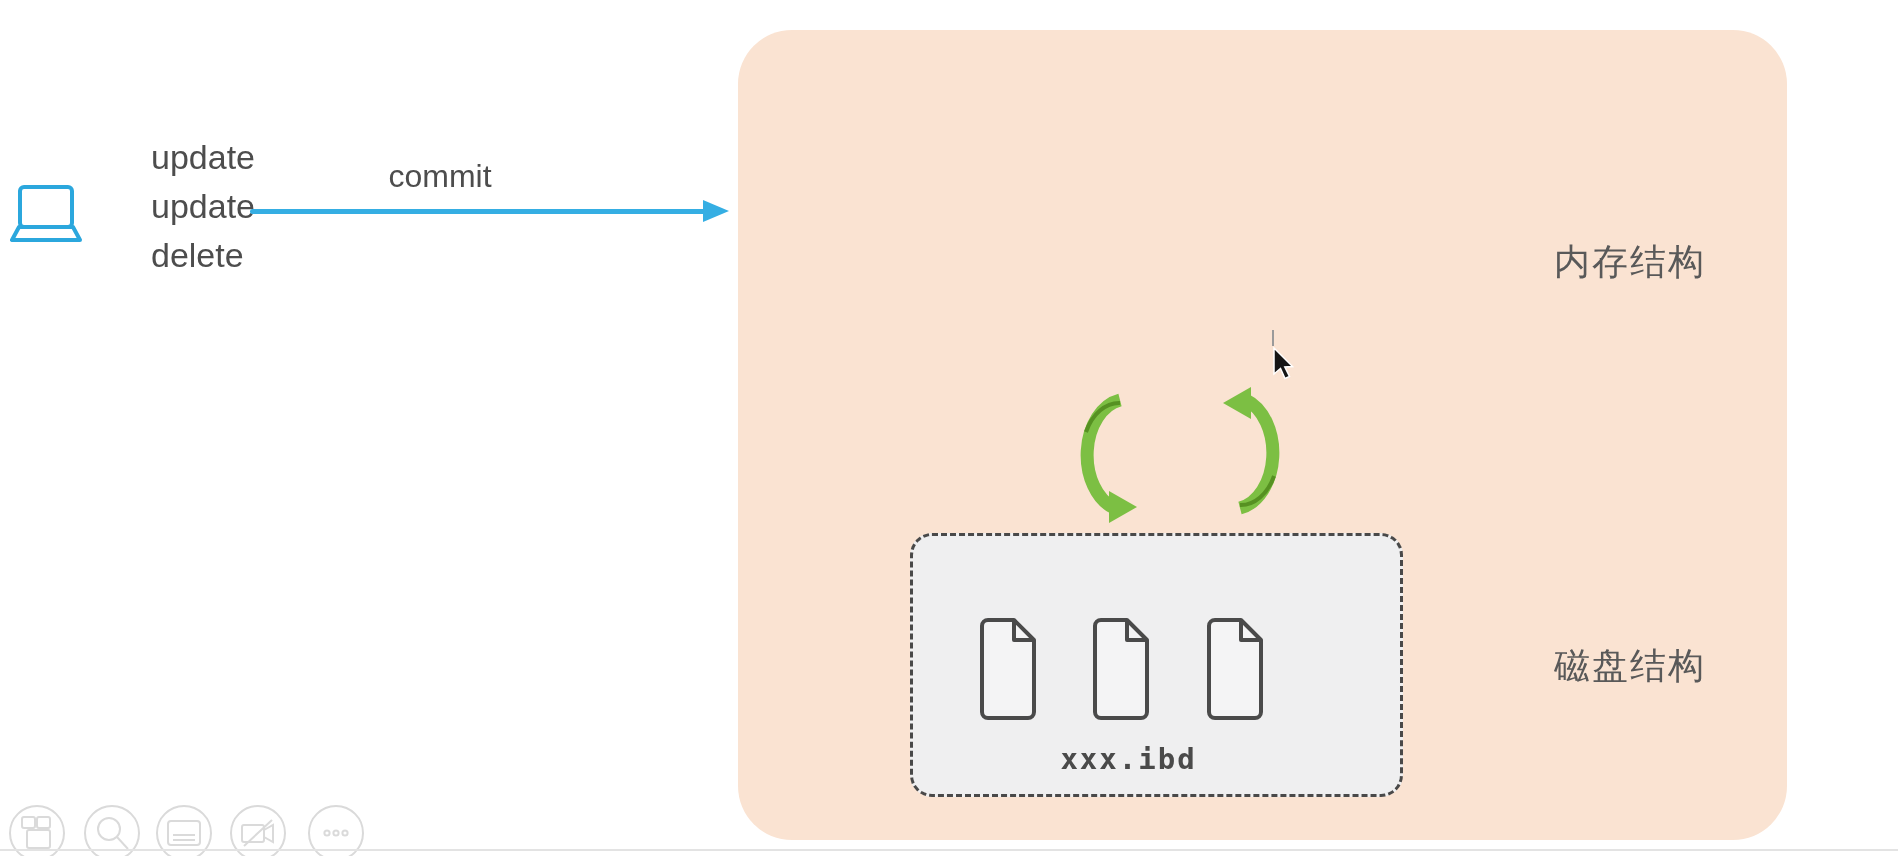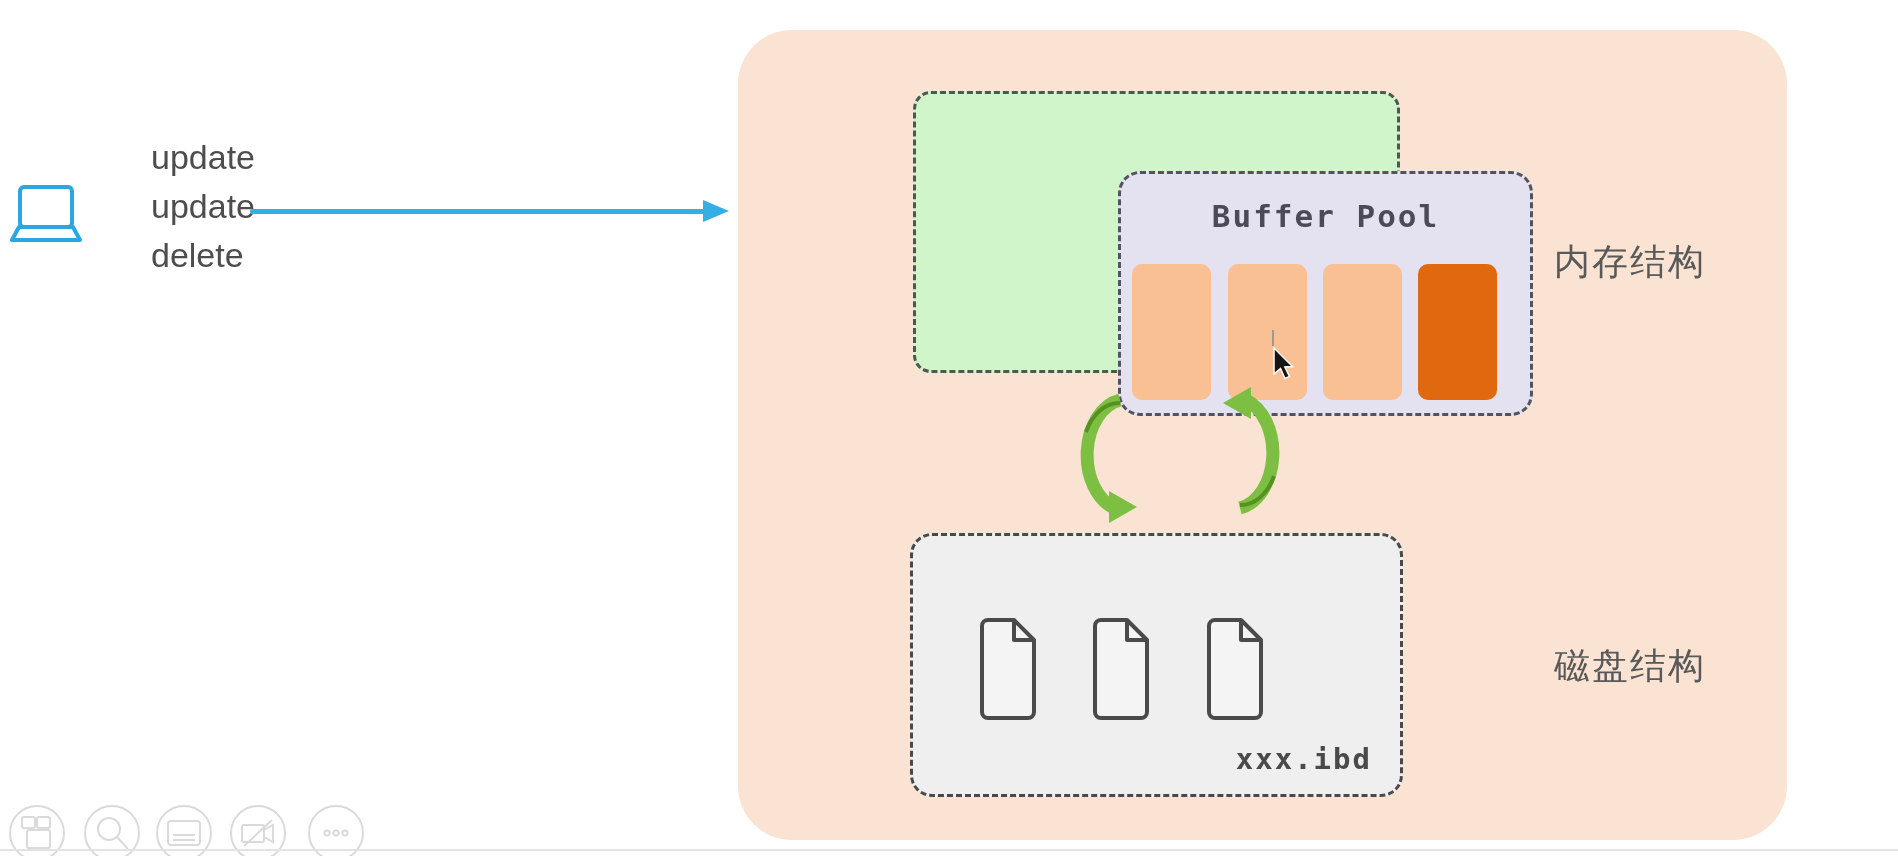--- a/index.html
+++ b/index.html
@@ -57,21 +57,21 @@
   .sync { position:absolute; left:302px; top:350px; }
   .disk-box {
     position:absolute; left:172px; top:503px; width:493px; height:264px;
     background:#efeff0; border:3px dashed #494949; border-radius:22px;
   }
   .file { position:absolute; top:80px; }
   .file1 { left:65px; }
   .file2 { left:178px; }
   .file3 { left:292px; }
   .ibd-label {
-    position:absolute; left:0; top:206px; width:100%; text-align:right;
+    position:absolute; left:0; top:206px; width:100%; text-align:center;
     transform:translateX(-28px);
     font-family:"DejaVu Sans Mono", monospace; font-weight:bold;
     font-size:29px; letter-spacing:2px; color:#4a4a4a;
   }
   .side-label {
     position:absolute; left:816px; width:230px;
     font-size:36px; letter-spacing:2px; color:#595959;
   }
   .side-label.mem  { top:184px;margin-top:24px; }
   .side-label.disk { top:612px; }
@@ -92,34 +92,26 @@
     <rect x="10" y="3" width="52" height="40" rx="4" fill="none" stroke="#2ba7dd" stroke-width="4"></rect>
     <path d="M9 43 L2 56 L70 56 L63 43 Z" fill="none" stroke="#2ba7dd" stroke-width="4" stroke-linejoin="round"></path>
   </svg>
 
   <div class="ops">
     <div>update</div>
     <div>update</div>
     <div>delete</div>
   </div>
 
+  <div class="commit-label">commit</div>
   <div class="commit-line"></div>
   <div class="commit-head"></div>
 
   <div class="panel">
 
-    <div class="mem-outer">
-      <div class="buffer-pool">
-        <div class="bp-title">Buffer Pool</div>
-        <div class="page page1" style="background-color: rgb(248, 192, 147);"></div>
-        <div class="page page2" style="background-color: rgb(248, 192, 147);"></div>
-        <div class="page page3" style="background-color: rgb(248, 192, 147);"></div>
-        <div class="page page4" style="background-color: rgb(224, 104, 15);"></div>
-      </div>
-    </div>
 
     <svg class="sync" width="290" height="160" viewBox="0 0 290 160">
       <path d="M80 20 A40 56 0 0 0 74 128" fill="none" stroke="#7cbf43" stroke-width="13"></path>
       <path d="M80 23 A37 52 0 0 0 46 52" fill="none" stroke="#569122" stroke-width="4"></path>
       <polygon points="97,127 69,111 69,143" fill="#7cbf43"></polygon>
       <path d="M200 128 A40 56 0 0 0 206 20" fill="none" stroke="#7cbf43" stroke-width="13"></path>
       <path d="M200 125 A37 52 0 0 0 234 96" fill="none" stroke="#569122" stroke-width="4"></path>
       <polygon points="183,23 211,7 211,39" fill="#7cbf43"></polygon>
     </svg>
 

